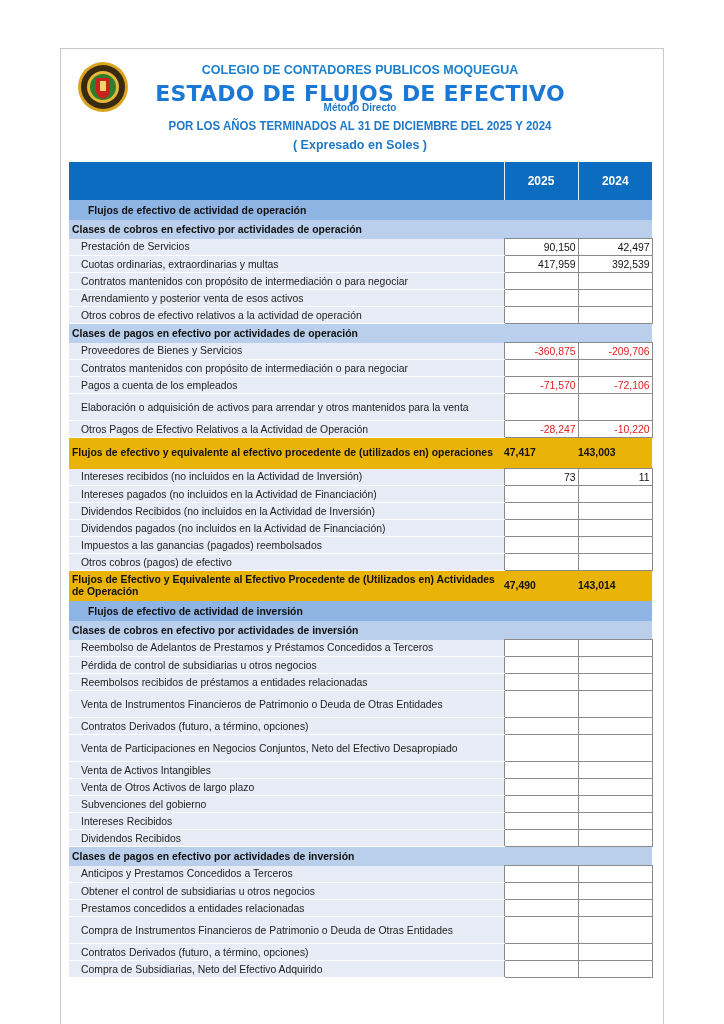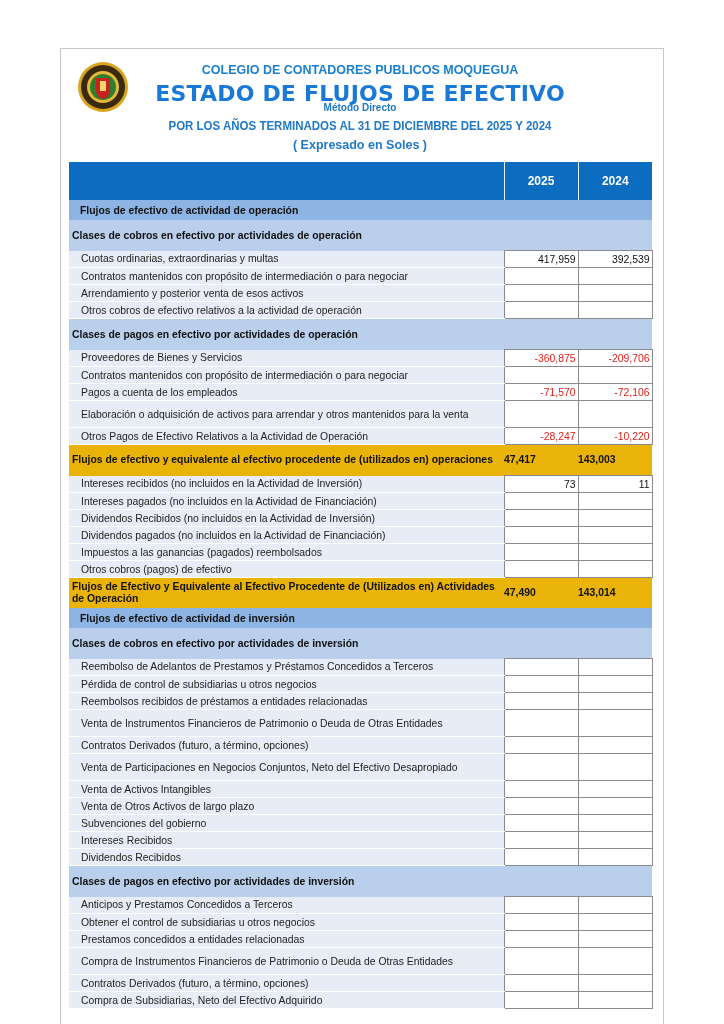--- a/index.html
+++ b/index.html
@@ -11,22 +11,22 @@
   .h2 { top:81px; font-size:22px; color:#1a78d6; letter-spacing:0.2px; font-family:"DejaVu Sans", sans-serif; font-weight:bold; transform:scaleX(1.0); }
   .h3 { top:102px; font-size:10px; }
   .h4 { top:119px; font-size:12.5px; transform:scaleX(0.92); }
   .h5 { top:138px; font-size:12.5px; }
 
   table { position:absolute; left:69px; top:162px; width:583px; border-collapse:collapse; table-layout:fixed; font-size:10.4px; }
   col.c1 { width:435px; } col.c2 { width:74px; } col.c3 { width:74px; }
   td { padding:0; height:16px; line-height:13px; vertical-align:middle; }
   tr.yearhdr td { background:#0b6cc0; color:#fff; font-weight:bold; font-size:12px; height:38px; text-align:center; border-right:1px solid #e6eef8; }
   tr.yearhdr td:last-child { border-right:none;text-align:center; }
-  tr.sect1 td { background:#8db4e2; font-weight:bold; color:#111; height:20px; padding-left:11px; }
-  tr.sect2 td { background:#b9cfeb; font-weight:bold; color:#111; height:30px; padding-left:3px; }
+  tr.sect1 td { background:#8db4e2; font-weight:bold; color:#111; height:20px; padding-left:19px; }
+  tr.sect2 td { background:#b9cfeb; font-weight:bold; color:#111; height:18px; padding-left:3px; }
   tr.item td.lbl { background:#e8ecf6; color:#222; padding-left:12px; border-bottom:1px solid #fff; }
   tr.item td.val { background:#fff; border:1px solid #8a8a8a; text-align:right; padding-right:2px; color:#111; }
   tr.item.tall td { height:26px; }
   tr.total td { background:#eab308; font-weight:bold; color:#111; height:30px; line-height:12px; }
   tr.total td.lbl { padding-left:3px; }
   tr.total td.val { padding-right:3px; }
   .neg { color:#e0201a !important; }
 </style>
 </head>
 <body>
@@ -60,20 +60,25 @@
       <td>2025</td>
       <td>2024</td>
     </tr>
   <tr class="sect1">
         <td colspan="3">Flujos de efectivo de actividad de operación</td>
       </tr>
       <tr class="sect2">
         <td colspan="3">Clases de cobros en efectivo por actividades de operación</td>
       </tr>
       <tr class="item">
+        <td class="lbl">Prestación de Servicios</td>
+        <td class="val">90,150</td>
+        <td class="val">42,497</td>
+      </tr>
+      <tr class="item">
         <td class="lbl">Cuotas ordinarias, extraordinarias y multas</td>
         <td class="val">417,959</td>
         <td class="val">392,539</td>
       </tr>
       <tr class="item">
         <td class="lbl">Contratos mantenidos con propósito de intermediación o para negociar</td>
         <td class="val"></td>
         <td class="val"></td>
       </tr>
       <tr class="item">

